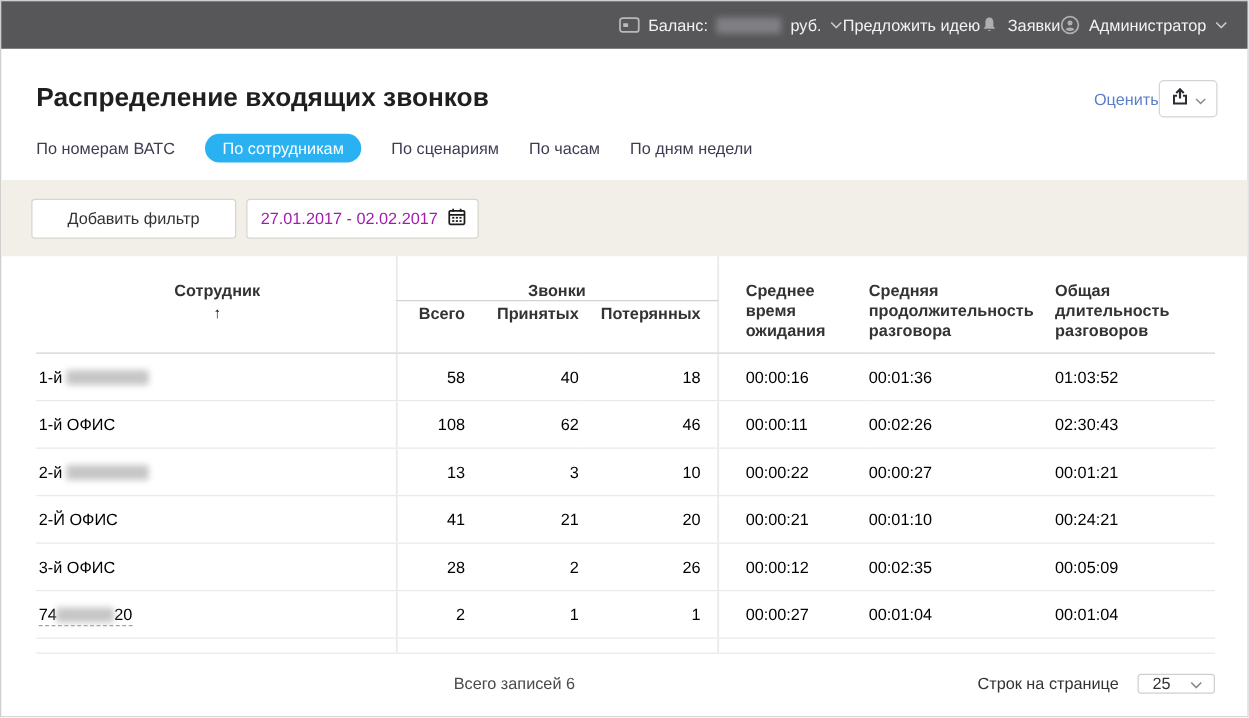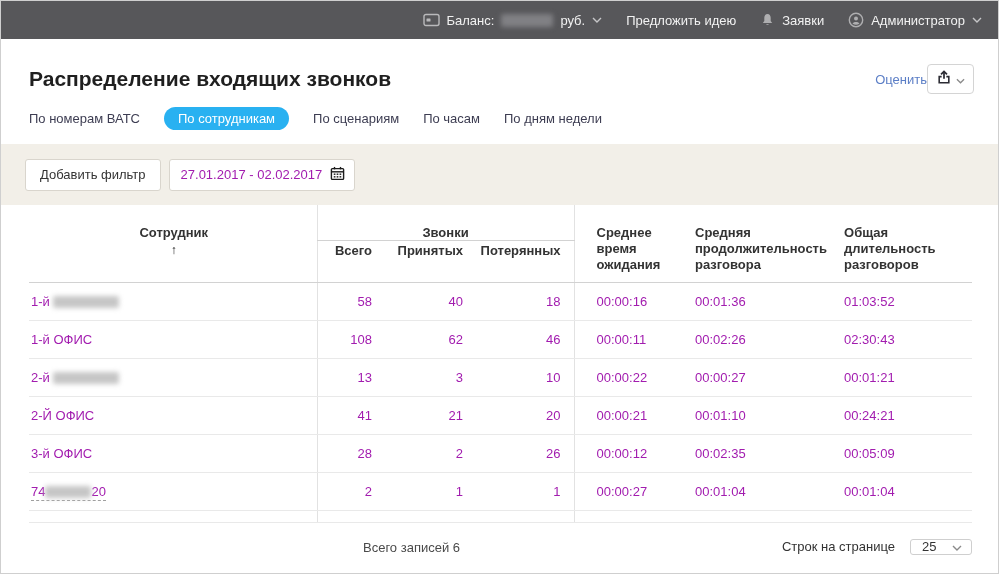--- a/index.html
+++ b/index.html
@@ -16,21 +16,20 @@
     position: relative;
   }
 
   
   .topbar {
     height: 38px;
     background: var(--topbar-bg, #57575a);
     display: flex;
     justify-content: flex-end;
     align-items: center;
-    gap: 24px;
     padding: 0 16px 0 0;
     font-size: 13px;
     color: #f2f2f2;
   }
   .topbar .item { display: flex; align-items: center; gap: 7px; cursor: pointer; white-space: nowrap; }
   .topbar svg { display: block; }
   .blur {
     display: inline-block;
     height: 12px;
     border-radius: 2px;
@@ -86,21 +85,21 @@
     margin-top: 14px;
     height: 61px;
     background: var(--filter-bg, #f2efe8);
     display: flex;
     align-items: center;
     gap: 8px;
     padding: 0 24px;
   }
   .btn-filter {
     height: 32px;
-    padding: 0 14px;
+    padding: 0 28px;
     background: #fff;
     border: 1px solid #d9d5cd;
     border-radius: 3px;
     font-family: "Liberation Sans", sans-serif;
     font-size: 13px;
     color: #333;
     cursor: pointer;
   }
   .date-box {
     height: 32px; width: 186px;
@@ -129,21 +128,21 @@
   tr.h1 .th-time { text-align: left; line-height: 16px; padding-right: 6px; }
   tr.h2 th { text-align: right; padding-top: 2px; height: 42px; }
   .sort-arrow { font-size: 12px; font-weight: bold; color: #111; margin-top: 3px; display: inline-block; }
   .bl { border-left: 1px solid #e2e2e2; }
   .pl { padding-left: 22px; }
   th.num2 { padding-right: 4px; }
   th.num4 { padding-right: 13px; }
   tbody td {
     height: 38px;
     border-bottom: 1px solid #e9e9e9;
-    color: #a21caf;
+    color: #000000;
   }
   tbody td.name { text-align: left; padding-left: 2px; }
   tbody td.num { text-align: right; padding-right: 4px; }
   tbody td.lastnum { padding-right: 13px; }
   tbody td.time { text-align: left; }
   tr.tail td { height: 12px; border-bottom: 1px solid #e9e9e9; }
   .phone-link {
     border-bottom: 1px dashed #9f9f9f;
     padding-bottom: 1px;
     cursor: pointer;

